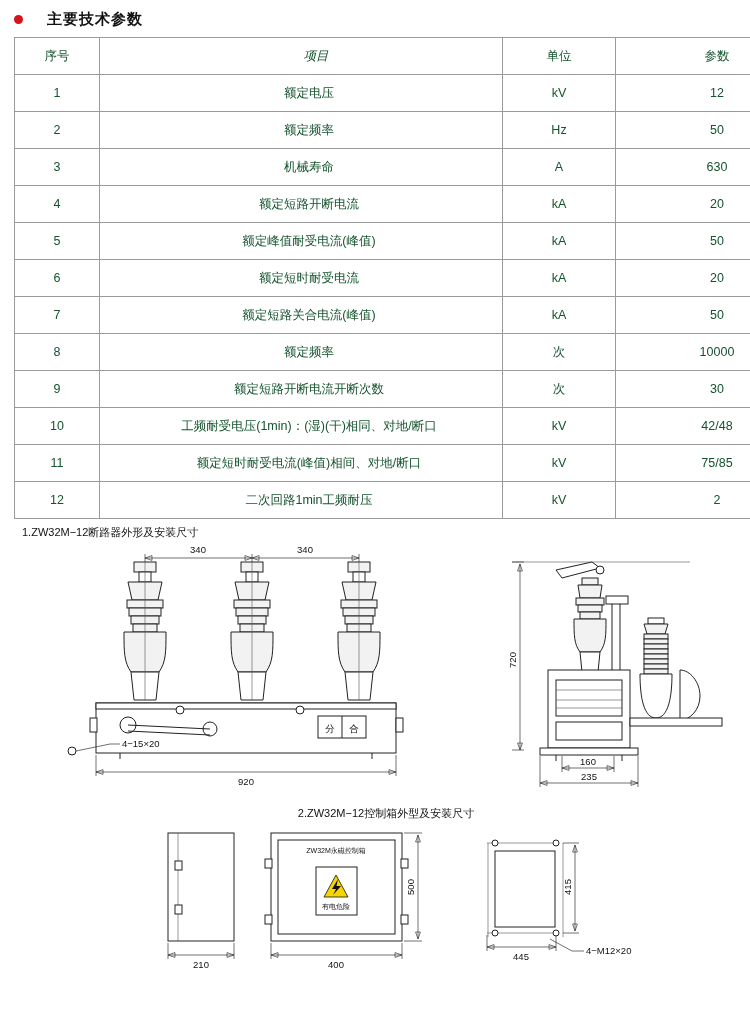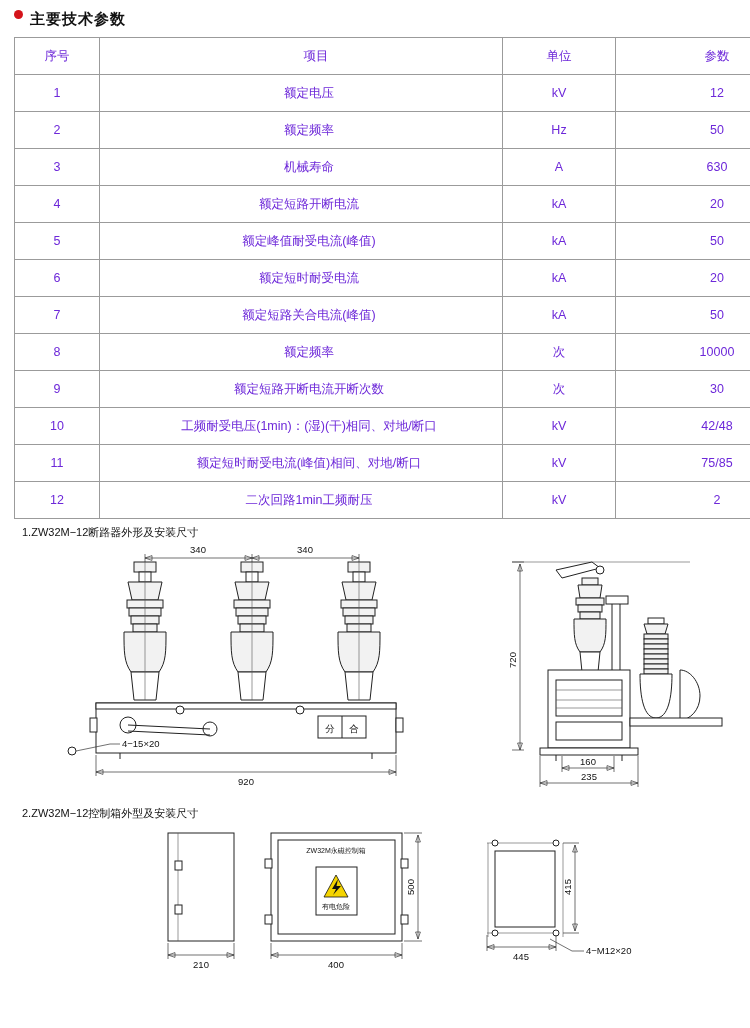--- a/index.html
+++ b/index.html
@@ -18,22 +18,22 @@
   .page {
     position: relative;
     width: 750px;
     height: 1028px;
     padding: 0;
   }
 
   
   .section-head {
     display: flex;
-    align-items: flex-start;
-    gap: 7px;
+    align-items: center;
+    gap: 24px;
     margin: 10px 0 8px 14px;
   }
   .bullet {
     width: 9px;
     height: 9px;
     border-radius: 50%;
     background: #d4131a;
     flex: 0 0 auto;
   }
   .section-title {
@@ -50,32 +50,32 @@
   table.params {
     width: 722px;
     border-collapse: collapse;
     table-layout: fixed;
   }
   table.params th, table.params td {
     border: 1px solid #9b9b9b;
     height: 36px;
     font-size: 12.5px;
     font-weight: normal;
-    color: #6d28d9;
+    color: #14532d;
     padding: 0 6px;
     text-align: center;
   }
   table.params th {
     font-weight: normal;
   }
   .col-no   { width: 72px;  text-align: center; }
   .col-item { width: 360px; text-align: left; padding-left: 22px !important; }
   .col-unit { width: 100px; text-align: center; }
   .col-val  { width: 190px; text-align: center; }
-  thead .col-item { text-align: left; padding-left: 36px !important; }
+  thead .col-item { text-align: left; padding-left: 36px !important; font-style: italic; }
 
   
   .dwg-caption {
     font-size: 11px;
     margin: 6px 0 0 22px;
     color: #111;
   }
   .dwg-area {
     position: relative;
     width: 750px;
@@ -352,21 +352,21 @@
         <line class="dim" x1="540" y1="243" x2="638" y2="243"></line>
         <line class="dim" x1="540" y1="216" x2="540" y2="247"></line>
         <line class="dim" x1="638" y1="216" x2="638" y2="247"></line>
         <path class="dim" d="M540,243 l7,-2.4 l0,4.8 z" fill="#333"></path>
         <path class="dim" d="M638,243 l-7,-2.4 l0,4.8 z" fill="#333"></path>
         <text class="dimtxt" x="589" y="240" text-anchor="middle">235</text>
       </g>
     </svg>
   </div>
 
-  <div class="dwg-caption" style="">2.ZW32M−12控制箱外型及安装尺寸</div>
+  <div class="dwg-caption" style="text-align:center;">2.ZW32M−12控制箱外型及安装尺寸</div>
 
   <div class="dwg-area dwg2">
     <svg width="750" height="160" viewBox="0 0 750 160">
 
       <g>
         <rect class="lnw" x="168" y="12" width="66" height="108"></rect>
         <line class="thin" x1="178" y1="12" x2="178" y2="120"></line>
         <rect class="lnw" x="175" y="40" width="7" height="9"></rect>
         <rect class="lnw" x="175" y="84" width="7" height="9"></rect>
 

